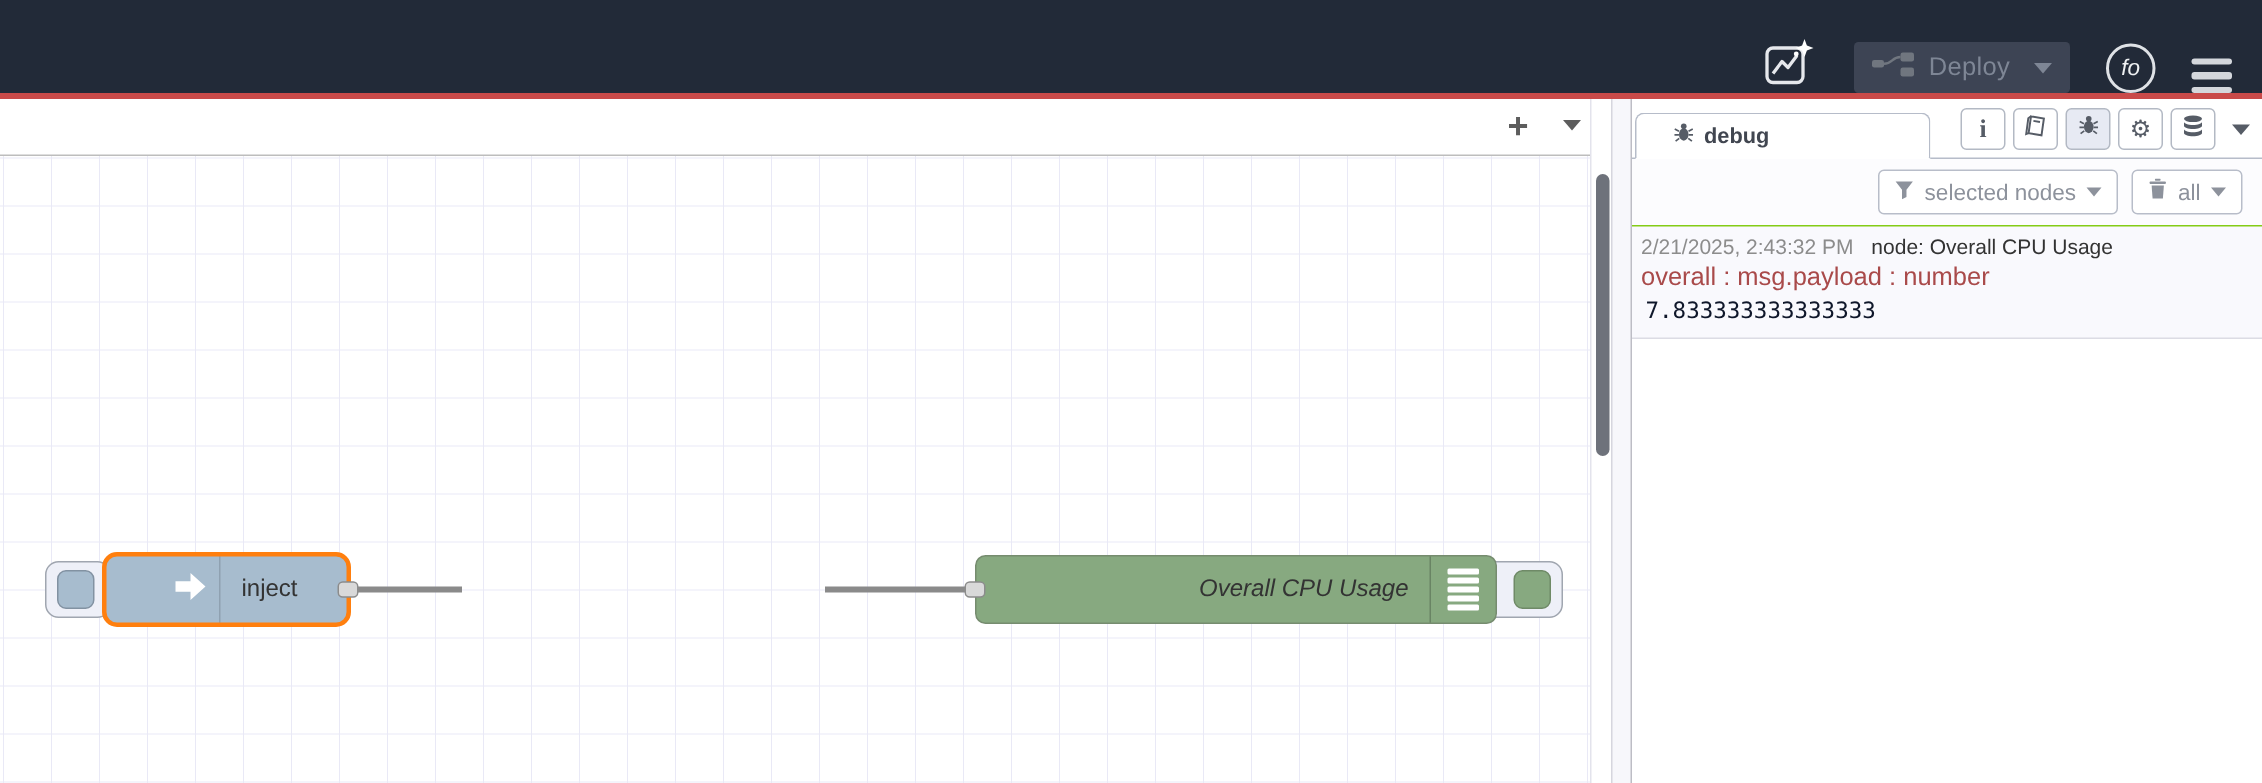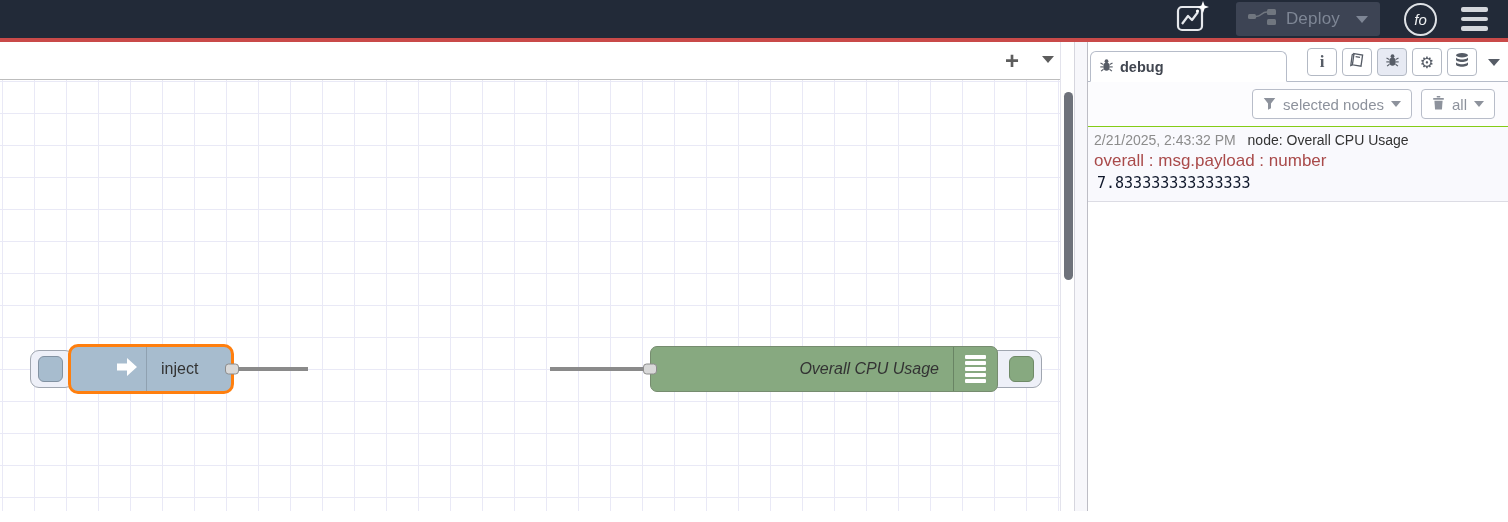--- a/index.html
+++ b/index.html
@@ -1,20 +1,20 @@
 <!DOCTYPE html>
 <html><head>
 <meta charset="utf-8">
 <style>
   * { margin:0; padding:0; box-sizing:border-box; }
   html,body { width:1508px; height:522px; overflow:hidden; }
   body { font-family:"Liberation Sans", sans-serif; background:#fff; }
 
   
-  .header { height:38px; background:#222a38; display:flex; align-items:center; justify-content:flex-end; padding-right:20px; gap:18px; }
+  .header { height:62px; background:#222a38; display:flex; align-items:flex-end; justify-content:flex-end; padding-right:20px; gap:18px; }
   .hdr-iconbtn { width:40px; height:36px; display:flex; align-items:center; justify-content:center; cursor:pointer; }
   .deploy-btn { height:34px; background:#3d4454; border-radius:3px; display:flex; align-items:center; padding:0 12px; gap:10px; margin-left:6px; }
   .deploy-label { color:#7e8695; font-size:17px; font-weight:500; letter-spacing:.2px; }
   .caret { width:0; height:0; border-left:6px solid transparent; border-right:6px solid transparent; border-top:7px solid #7e8695; }
   .deploy-caret { margin-left:6px; }
   .avatar { width:33px; height:33px; border:2px solid #dfe2e6; border-radius:50%; color:#eef0f2; font-size:15px; display:flex; align-items:center; justify-content:center; margin-left:6px;font-style:italic; }
   .burger { display:flex; flex-direction:column; gap:5px; margin-left:6px; cursor:pointer; }
   .burger div { width:27px; height:4.5px; background:#d4d7dc; border-radius:2px; }
   .red-line { height:4px; background:#c94a49; }
 
@@ -58,21 +58,21 @@
   .bars-icon div { width:21px; height:3.5px; background:#fff; border-radius:1px; }
 
   
   .scrollstrip { width:14px; border-left:1px solid #e3e3ec; position:relative; background:#fff; }
   .scrollthumb { position:absolute; left:2.5px; top:50px; width:9px; height:188px; background:#6e727b; border-radius:5px; }
   .splitter { width:14px; background:#f7f7fb; border-left:1px solid #d6d6de; border-right:1px solid #bdbdc5; cursor:col-resize; }
 
   
   .sidebar { width:420px; display:flex; flex-direction:column; background:#fff; }
   .side-tabs { height:40px; border-bottom:1px solid #b6bcc9; position:relative; display:flex; align-items:flex-end; }
-  .tab-active { width:197px; height:31px; margin-left:2px; margin-bottom:-1px; background:#fff; border:1px solid #b6bcc9; border-bottom:1px solid #fff; border-radius:6px 6px 0 0; display:flex; align-items:center; gap:6px; padding:0 8px; font-size:14.5px; font-weight:700; color:#414650; cursor:pointer; }
+  .tab-active { width:197px; height:31px; margin-left:2px; margin-bottom:-1px; background:#fff; border:1px solid #b6bcc9; border-bottom:1px solid #fff; border-radius:6px 6px 0 0; display:flex; align-items:center; gap:6px; padding:0 24px; font-size:14.5px; font-weight:700; color:#414650; cursor:pointer; }
   .side-iconbtns { position:absolute; right:8px; top:6px; display:flex; align-items:center; gap:5px; }
   .side-iconbtn { width:30px; height:28px; border:1px solid #b3b9c4; border-radius:4px; background:#fff; display:flex; align-items:center; justify-content:center; cursor:pointer; color:#565c66; font-size:16px; }
   .side-iconbtn.active { background:#e7eaf3; }
   .side-caret { margin-left:6px; border-top-color:#565c66; cursor:pointer; }
   .info-glyph { font-family:"Liberation Serif", serif; font-weight:bold; font-size:17px; }
 
   .filter-row { height:44px; display:flex; align-items:center; justify-content:flex-end; gap:9px; padding-right:13px; background:#fcfcfe; }
   .filter-btn { height:30px; border:1px solid #b8bdc9; border-radius:4px; background:#fff; color:#8d929c; font-size:15px; display:flex; align-items:center; gap:7px; padding:0 10px; cursor:pointer; }
   .filter-btn .caret { border-top-color:#8d929c; border-left-width:5px; border-right-width:5px; border-top-width:6px; }
 

